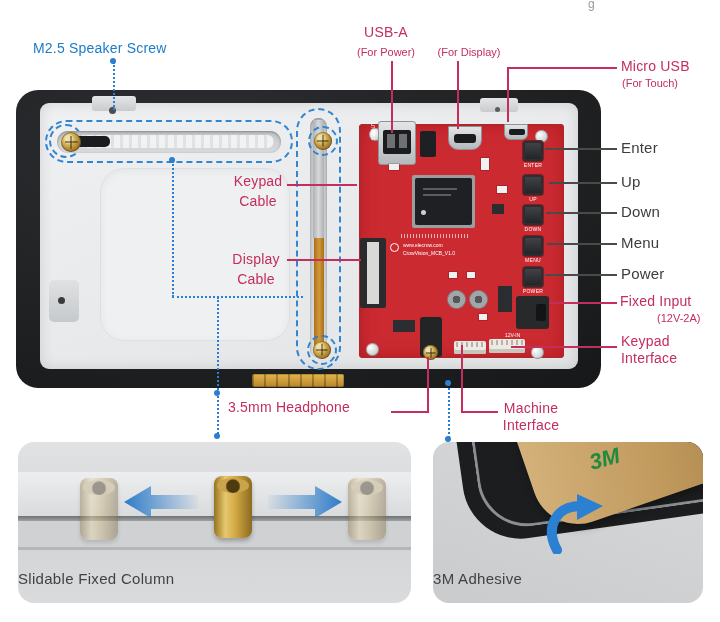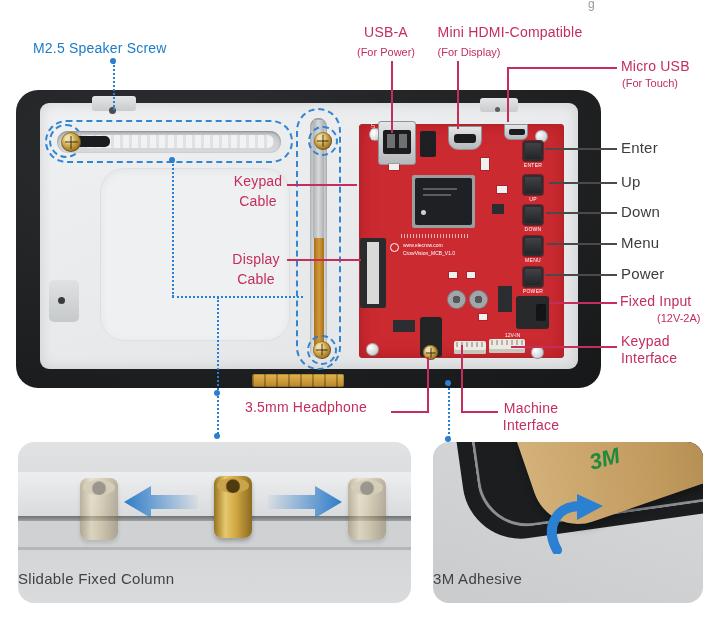--- a/index.html
+++ b/index.html
@@ -14,21 +14,21 @@
   .stage{position:relative;width:720px;height:622px;background:#ffffff;overflow:hidden;
          font-family:"Liberation Sans",sans-serif;}
   .abs{position:absolute}
   
   .lbl{position:absolute;font-size:14px;letter-spacing:.2px;line-height:17px;white-space:nowrap}
   .lbl.red{color:var(--red)}
   .lbl.blue{color:var(--blue)}
   .lbl.dark{color:var(--dark);font-size:15px}
   .lbl.sub{font-size:11px;letter-spacing:0}
   .lbl.center{text-align:center}
-  .lbl.right{text-align:center}
+  .lbl.right{text-align:left}
   .wm{position:absolute;color:#9a9a9a;font-size:12px}
   
   .ln{position:absolute;background:var(--red)}
   .ln.dk{background:#4a4a4a}
   .dotv{position:absolute;width:0;border-left:2px dotted #2A7FD0}
   .doth{position:absolute;height:0;border-top:2px dotted #2A7FD0}
   .bdot{position:absolute;width:6px;height:6px;border-radius:50%;background:#2A7FD0}
   
   .device{position:absolute;left:16px;top:90px;width:585px;height:298px;border-radius:22px;
           background:radial-gradient(120% 120% at 30% 20%, #2c2e31 0%, #1e2022 55%, #141517 100%);}
@@ -215,21 +215,20 @@
   <div class="ln" style="left:549px;top:302px;width:68px;height:2px"></div>
   <div class="ln" style="left:511px;top:346px;width:106px;height:2px"></div>
   <div class="ln" style="left:427px;top:357px;width:2px;height:56px"></div>
   <div class="ln" style="left:391px;top:411px;width:38px;height:2px"></div>
   <div class="ln" style="left:461px;top:345px;width:2px;height:68px"></div>
   <div class="ln" style="left:461px;top:411px;width:37px;height:2px"></div>
 
   <span class="lbl blue" style="left:33px;top:40px">M2.5 Speaker Screw</span>
   <span class="lbl red center" style="left:349px;top:24px;width:74px">USB-A</span>
   <span class="lbl red sub center" style="left:340px;top:44px;width:92px">(For Power)</span>
-  <span class="lbl red center" style="left:424px;top:24px;width:172px">Mini HDMI-Compatible</span>
   <span class="lbl red sub center" style="left:424px;top:44px;width:90px">(For Display)</span>
   <span class="lbl red" style="left:621px;top:58px">Micro USB</span>
   <span class="lbl red sub" style="left:622px;top:75px">(For Touch)</span>
   <span class="lbl dark" style="left:621px;top:139px">Enter</span>
   <span class="lbl dark" style="left:621px;top:173px">Up</span>
   <span class="lbl dark" style="left:621px;top:203px">Down</span>
   <span class="lbl dark" style="left:621px;top:234px">Menu</span>
   <span class="lbl dark" style="left:621px;top:265px">Power</span>
   <span class="lbl red" style="left:620px;top:293px">Fixed Input</span>
   <span class="lbl red sub" style="left:657px;top:310px">(12V-2A)</span>

